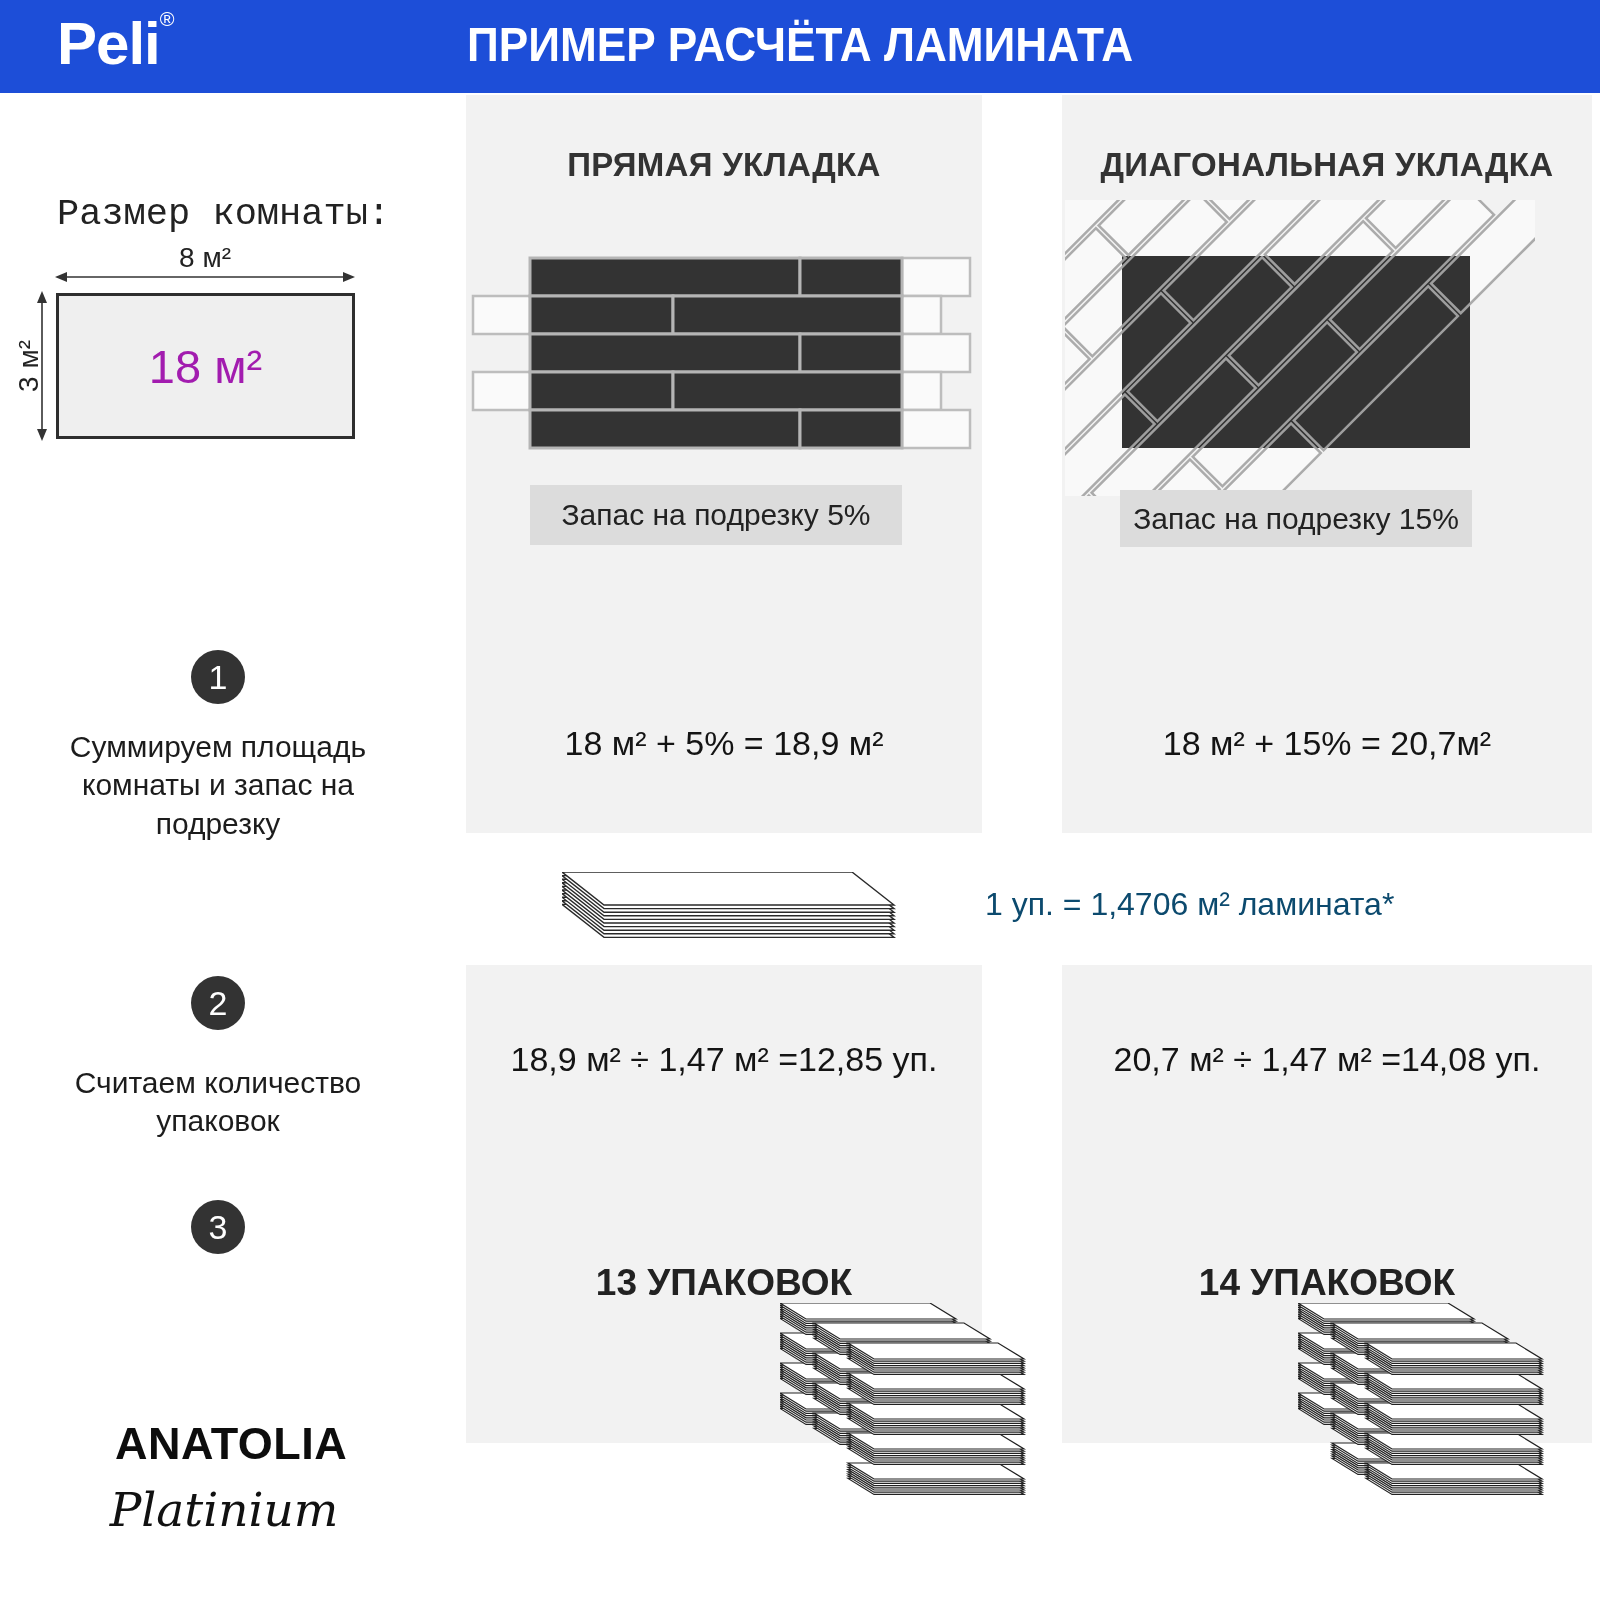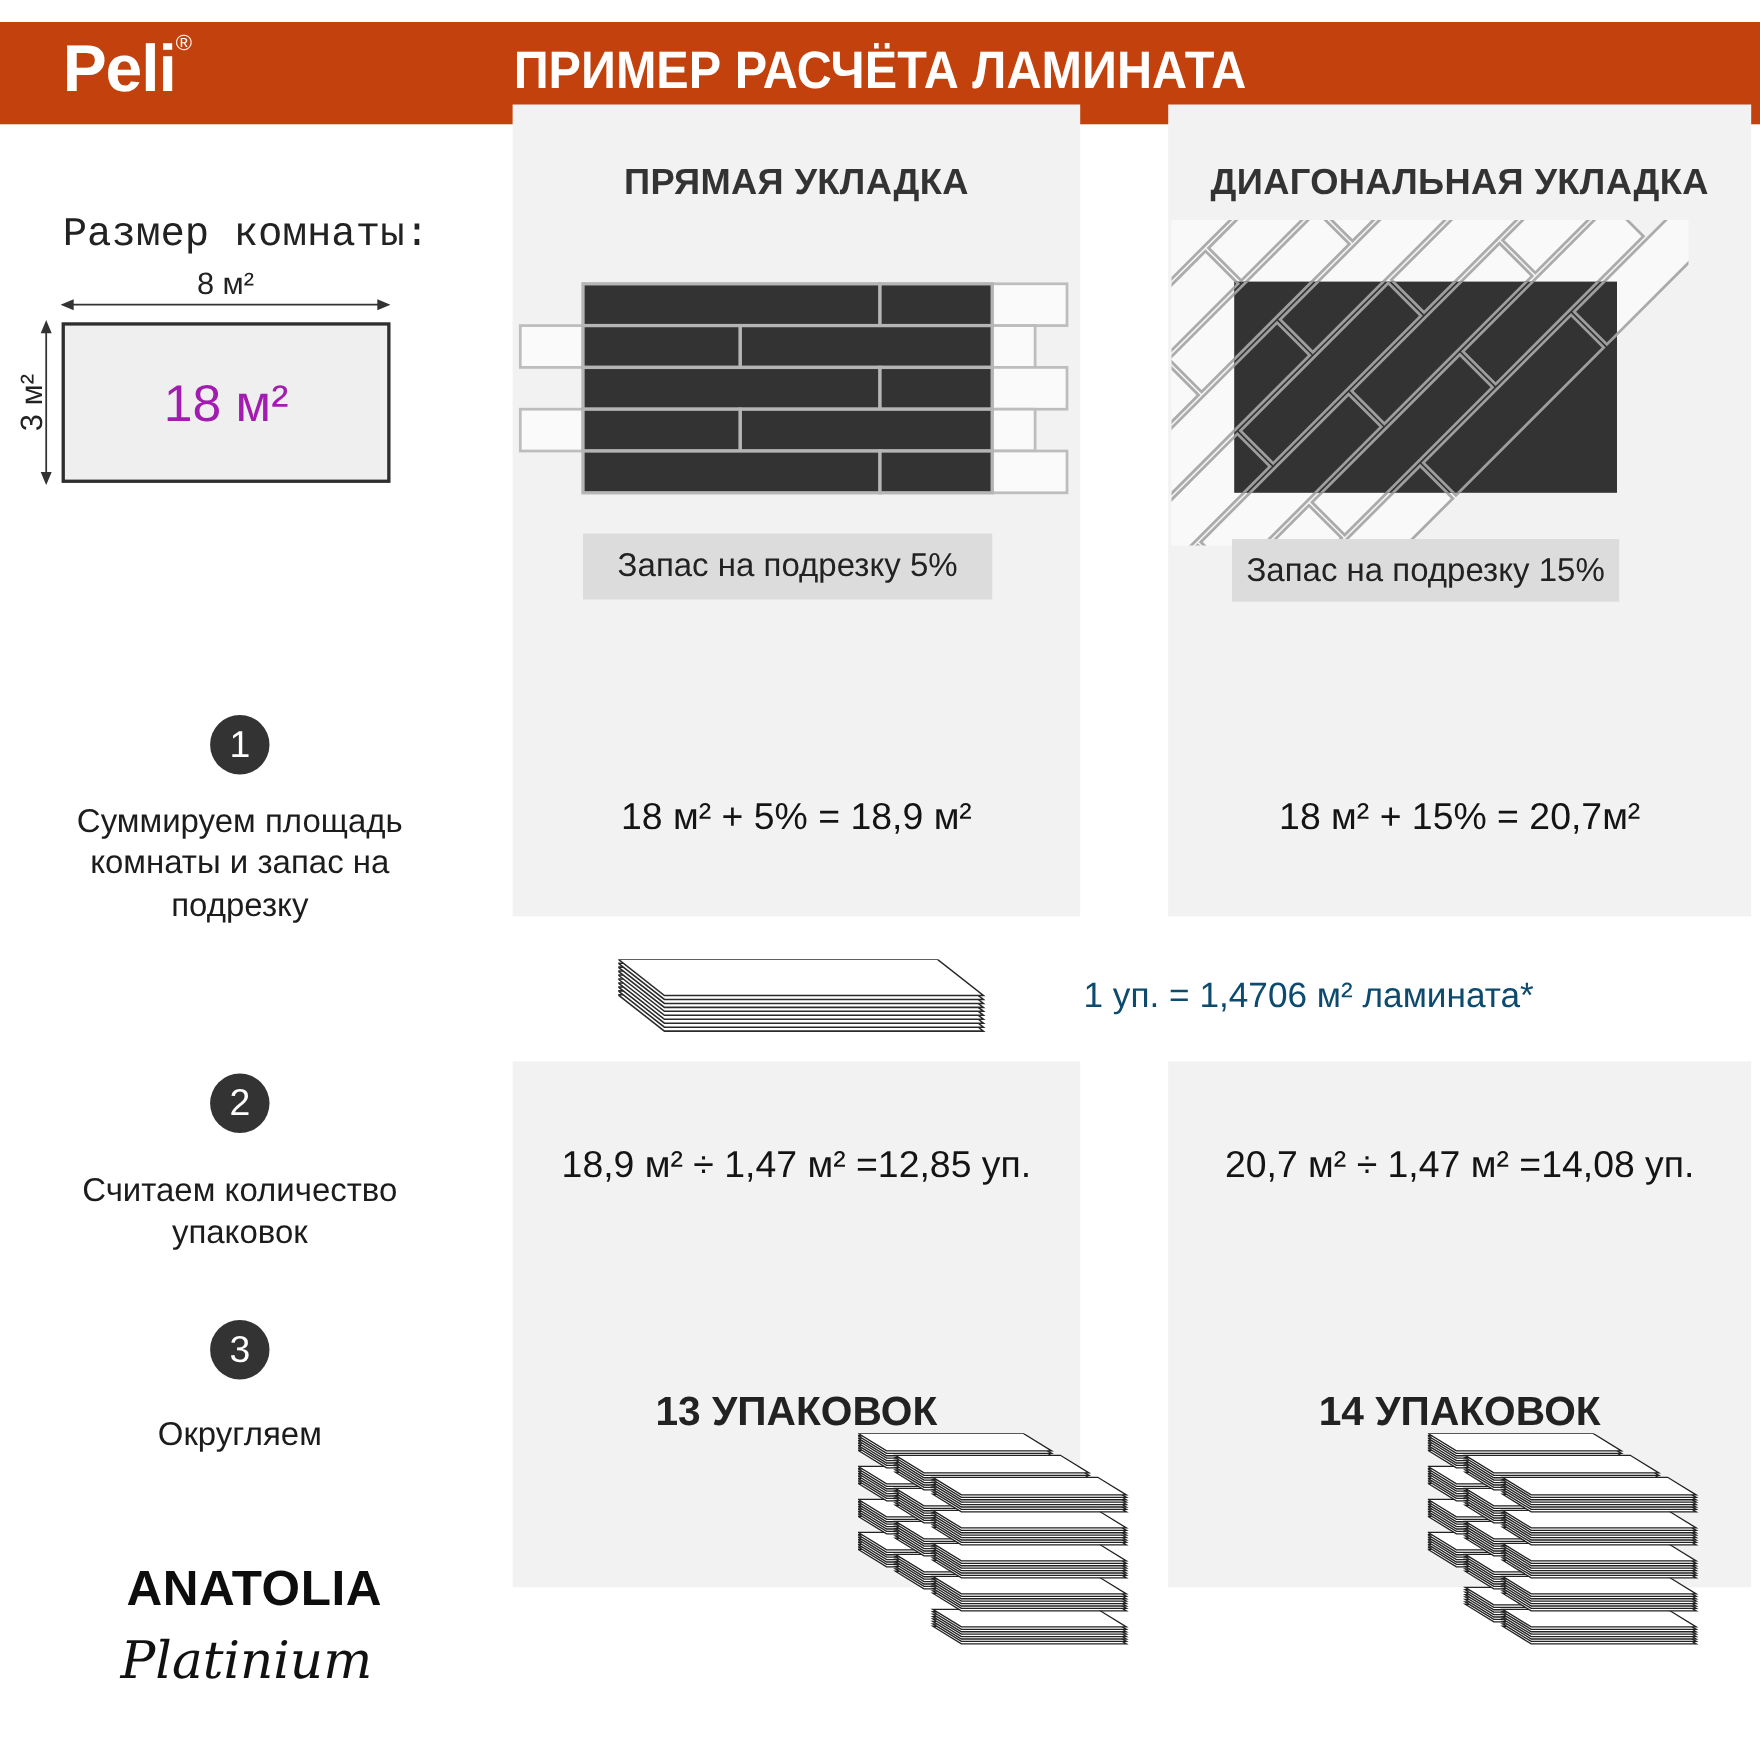--- a/index.html
+++ b/index.html
@@ -1,20 +1,20 @@
 <!DOCTYPE html>
 <html><head>
 <meta charset="utf-8">
 <style>
   html,body{margin:0;padding:0;background:#fff;}
   .canvas{position:relative;width:1600px;height:1600px;background:#ffffff;
           font-family:"Liberation Sans",sans-serif;color:#1f1f1f;overflow:hidden;}
 
   
-  .header{position:absolute;left:0;top:0;width:1600px;height:93px;background:#c2410c;margin-top:20px;}
+  .header{position:absolute;left:0;top:0;width:1600px;height:93px;background:#1d4ed8;}
   .logo{position:absolute;left:57px;top:8px;color:#fff;font-weight:bold;font-size:60px;letter-spacing:-1px;}
   .logo sup{font-size:20px;vertical-align:38px;font-weight:normal;}
   .header-title{position:absolute;left:50%;top:50%;transform:translate(-50%,-54%) scaleX(.92);
                 color:#fff;font-weight:bold;font-size:48px;white-space:nowrap;letter-spacing:0px;}
 
   
   .panel{position:absolute;background:#f2f2f2;}
 
   .col-title{position:absolute;text-align:center;font-weight:bold;font-size:33px;color:#333;
              letter-spacing:.3px;white-space:nowrap;}
@@ -175,21 +175,20 @@
   <div class="step-label" style="top:728px">Суммируем площадь комнаты и запас на подрезку</div>
 
   <div class="step-circle" style="top:976px">
     <span>2</span>
     </div>
   <div class="step-label" style="top:1064px">Считаем количество упаковок</div>
 
   <div class="step-circle" style="top:1200px">
     <span>3</span>
     </div>
-  <div class="step-label" style="top:1286px">Округляем</div>
 
   <div class="formula" style="left:466px;top:724px;width:516px">18 м² + 5% = 18,9 м²</div>
   <div class="formula" style="left:1062px;top:724px;width:530px">18 м² + 15% = 20,7м²</div>
 
   <svg style="left:562px;top:872px" width="336" height="70" viewBox="0 0 336 70">
     <defs>
         <polygon id="bigsheet" points="0,0 290,0 332,33 42,33"></polygon>
       </defs>
     <g fill="#ffffff" stroke="#2a2a2a" stroke-width="1.4">
       <use href="#bigsheet" y="32.4"></use>

